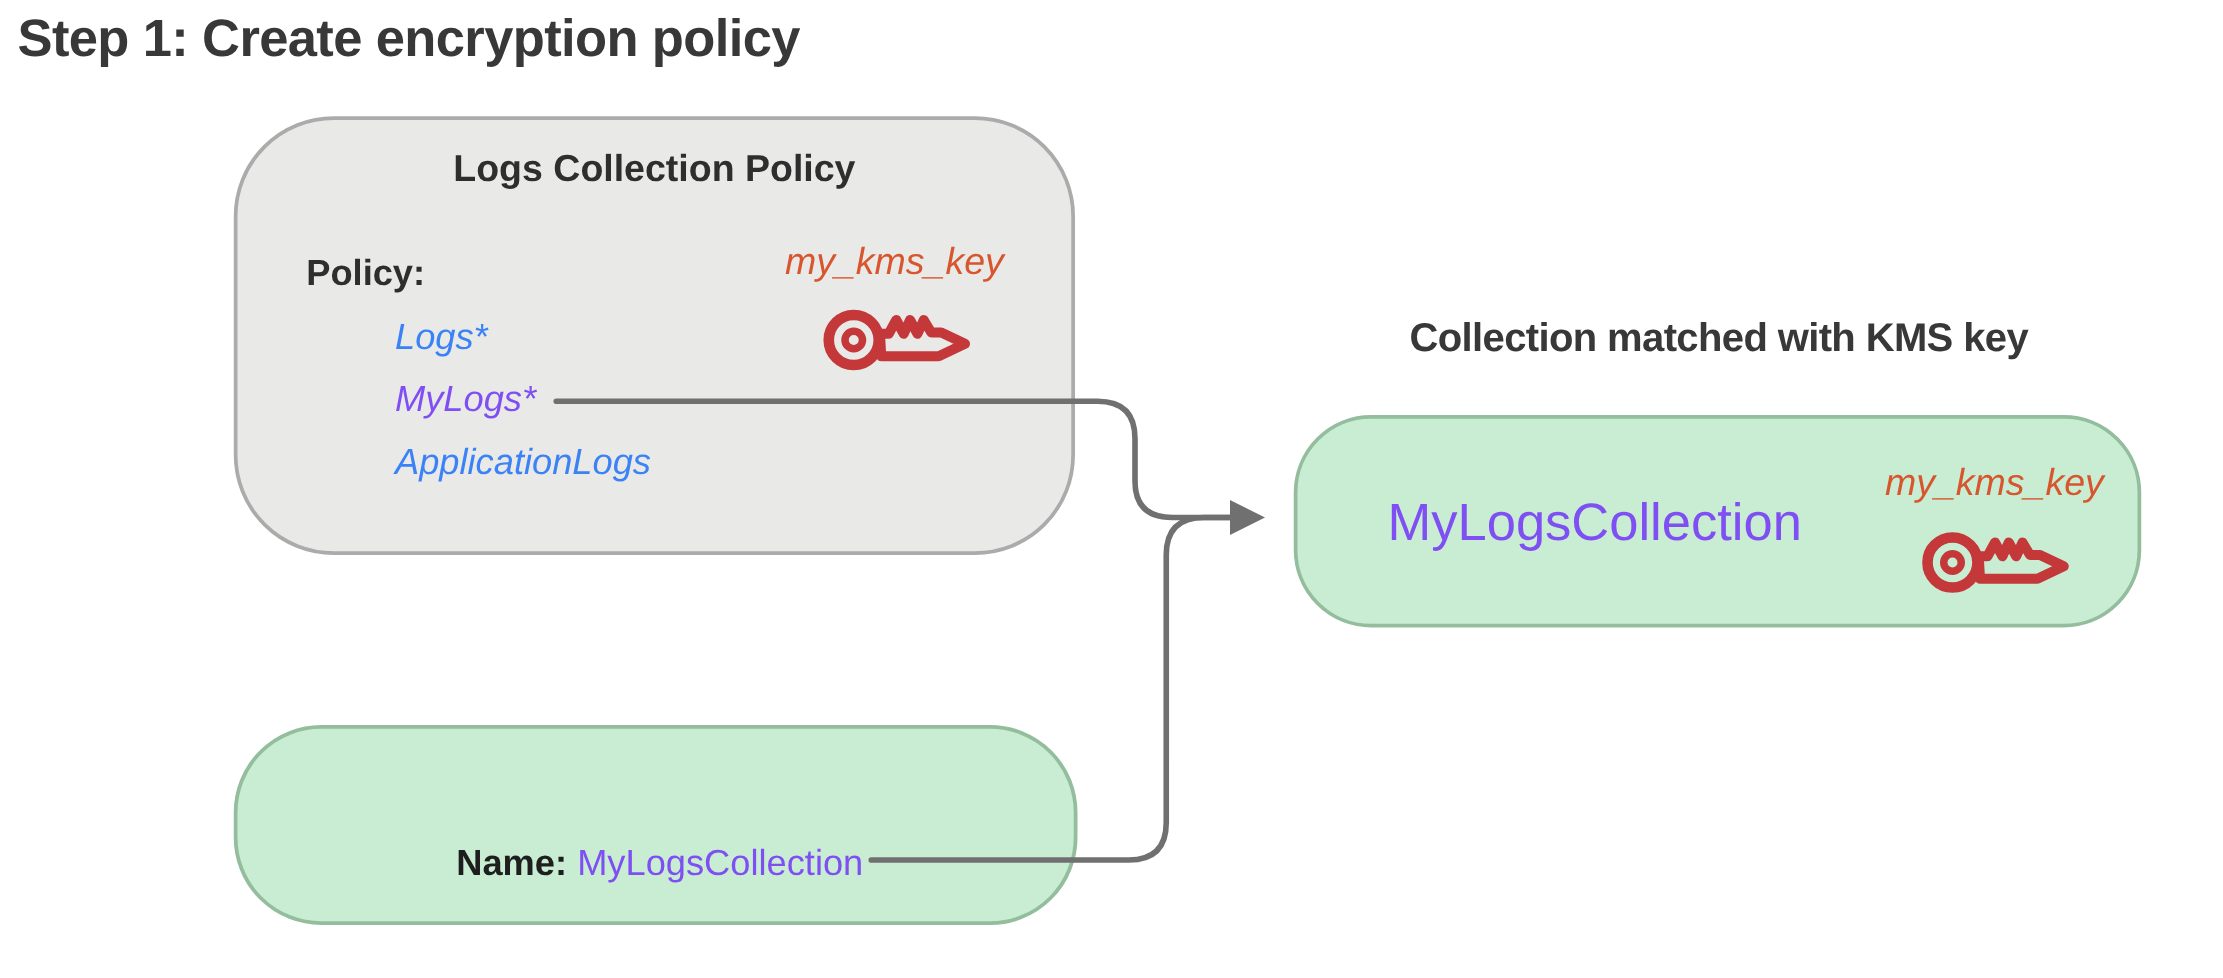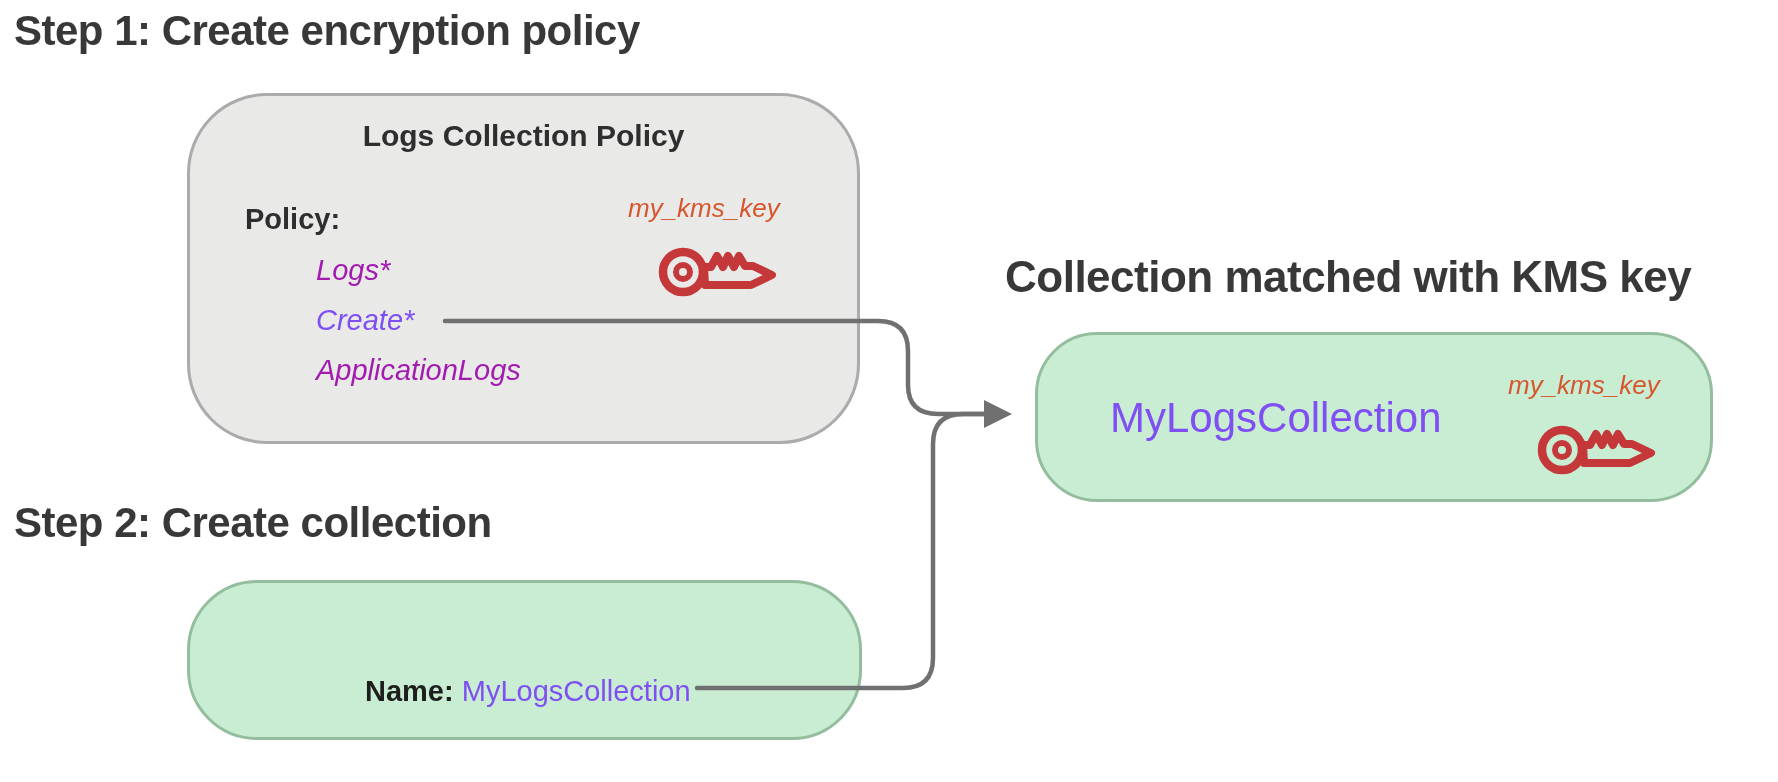--- a/index.html
+++ b/index.html
@@ -45,37 +45,38 @@
     font-size:30px;font-weight:bold;color:#2E2E2E;
     white-space:nowrap;
   }
   .abs{position:absolute;white-space:nowrap;}
   .rules-label{
     left:245px;top:203px;
     font-size:29px;font-weight:bold;color:#2E2E2E;
   }
   .rule{
     left:316px;
-    font-size:29px;font-style:italic;color:#a21caf;
+    font-size:29px;font-style:italic;color:#3b82f6;
   }
   .rule-0{top:254px;}
   .rule-1{top:304px;color:var(--purple,#7F4FF3);}
   .rule-2{top:354px;}
   .kms-label{
-    font-size:26px;font-style:italic;
+    font-size:30px;font-style:italic;
     color:var(--orange,#D8562E);
   }
   .kms-label-policy{left:628px;top:193px;}
   .kms-label-matched{left:1508px;top:370px;}
   .key-icon{position:absolute;width:122px;height:61px;}
   .key-icon-policy{left:656px;top:238px;}
   .key-icon-matched{left:1535px;top:416px;}
   .matched-heading{
     position:absolute;left:1005px;top:252px;width:740px;
-    font-size:44px;font-weight:bold;
+    text-align:center;
+    font-size:32px;font-weight:bold;
     color:var(--heading,#383838);
     letter-spacing:-0.5px;
     white-space:nowrap;
   }
   .matched-name{
     left:1110px;top:394px;
     font-size:42px;
     color:var(--purple,#7F4FF3);
   }
   .name-row{
@@ -102,29 +103,28 @@
     stroke-linecap:round;
   }
 </style>
 </head>
 <body>
 
 <div id="canvas">
 
   <div class="step-heading" style="left:14px;top:7px;">Step 1: Create encryption policy</div>
 
-  <div class="step-heading" style="left:14px;top:499px;">Step 2: Create collection</div>
 
   <div class="matched-heading">Collection matched with KMS key</div>
 
   <div class="box policy-box"></div>
   <div class="abs box-title" style="left:187px;width:673px;top:119px;">Logs Collection Policy</div>
   <div class="abs rules-label">Policy:</div>
   <div class="abs rule rule-0">Logs*</div>
-  <div class="abs rule rule-1">Create*</div>
+  <div class="abs rule rule-1">MyLogs*</div>
   <div class="abs rule rule-2">ApplicationLogs</div>
   <div class="abs kms-label kms-label-policy">my_kms_key</div>
 
   <svg class="key-icon key-icon-policy" viewBox="0 0 122 61" aria-hidden="true">
     <circle class="key-stroke" cx="27" cy="34" r="20" stroke-width="8.5"></circle>
     <circle class="key-stroke" cx="27" cy="34" r="7" stroke-width="6"></circle>
     <path class="key-stroke" stroke-width="8" d="M48 29 H55 L61 18 L67 29 L72 18 L78 29 L83 18 L89 28 H97 L116 37 L95 47 L49 47 Z"></path>
   </svg>
 
   <div class="box collection-box"></div>

